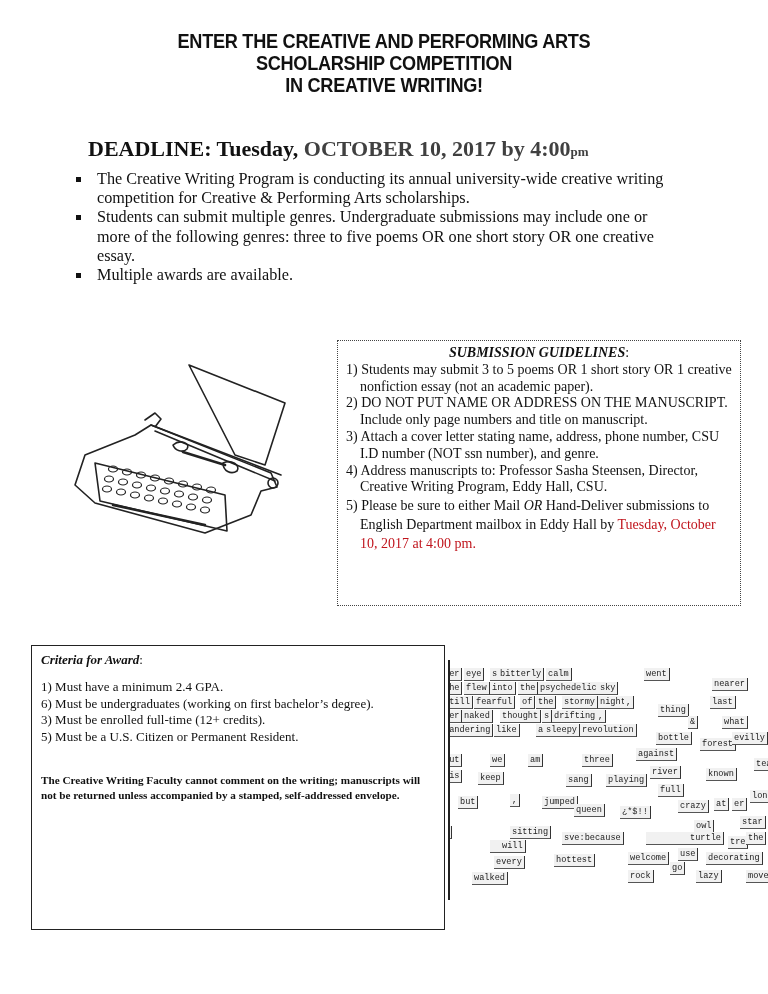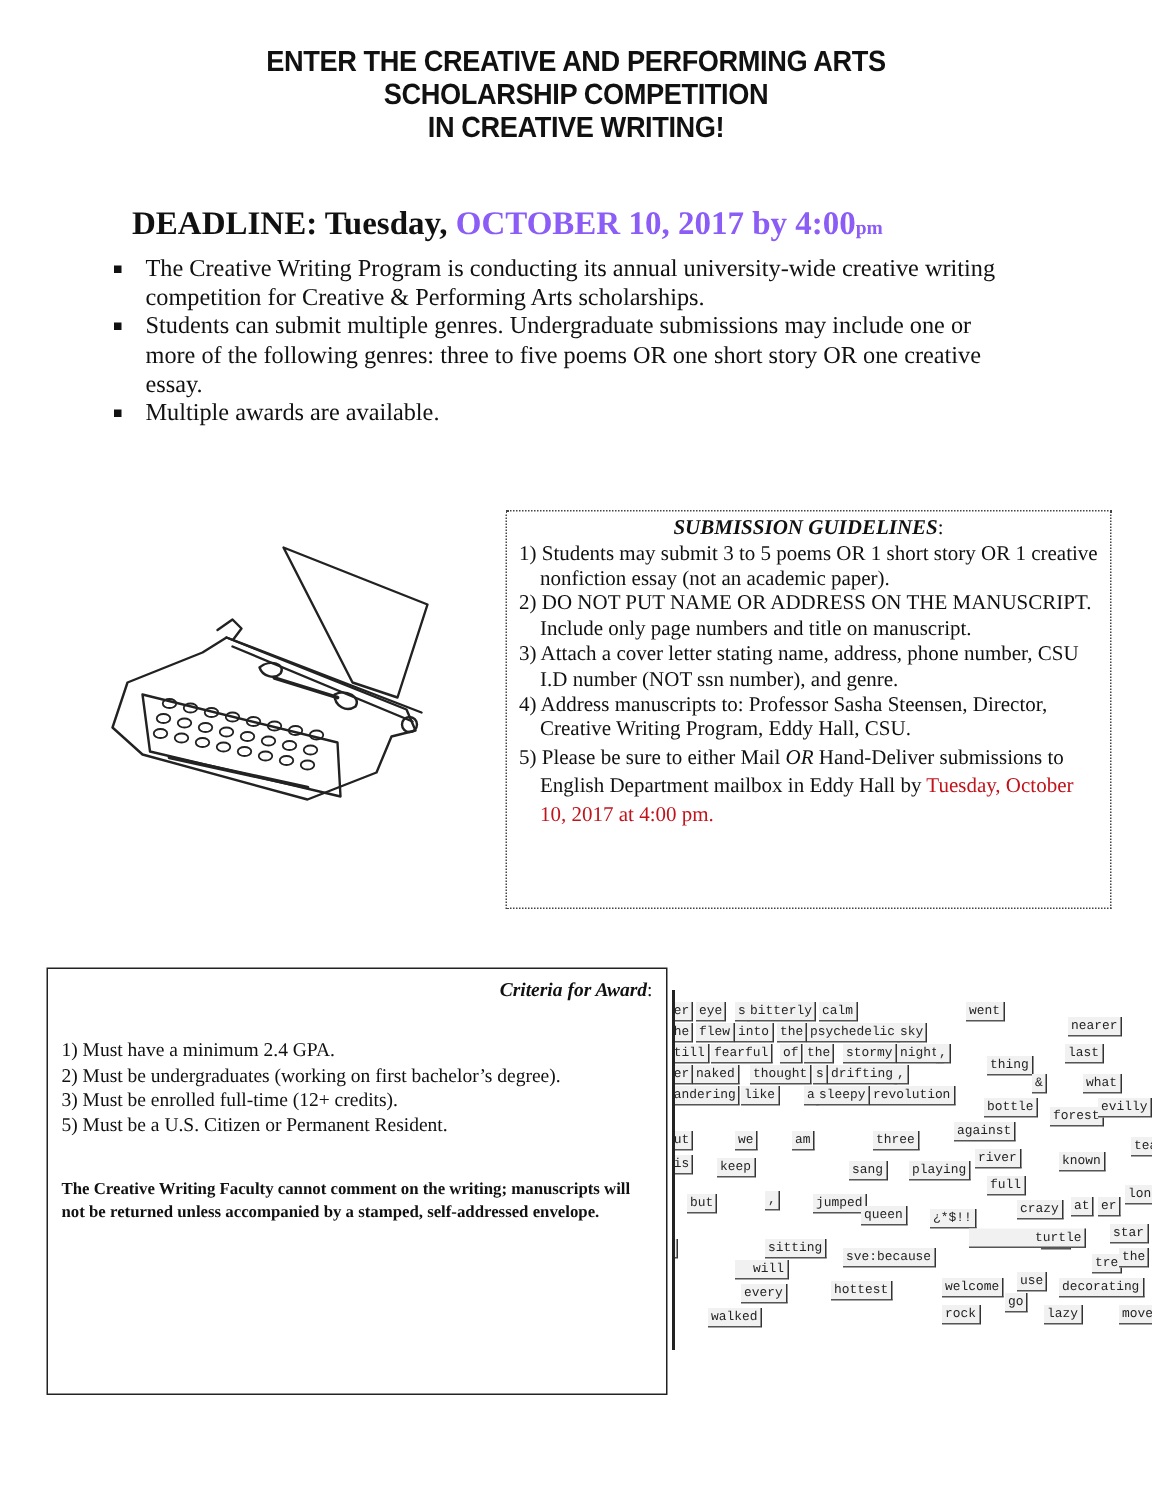--- a/index.html
+++ b/index.html
@@ -1,31 +1,31 @@
 <!DOCTYPE html>
 <html><head>
 <meta charset="utf-8">
 <style>
   html, body { margin: 0; padding: 0; background: #ffffff; }
   body { width: 768px; height: 994px; position: relative; overflow: hidden; font-family: "Liberation Serif", serif; color: #111; }
   .title { position: absolute; left: 0; top: 30px; width: 768px; text-align: center; font-family: "Liberation Sans", sans-serif; font-weight: bold; font-size: 19.5px; line-height: 22px; letter-spacing: -0.3px; transform: scaleX(0.93); transform-origin: center; }
   .title div { white-space: nowrap; }
   .deadline { position: absolute; left: 88px; top: 136px; font-weight: bold; font-size: 22px; white-space: nowrap; }
-  .deadline .red { color: #8b5cf6; }
+  .deadline .red { color: #404040; }
   .deadline .pm { font-size: 13px; }
   ul.bullets { position: absolute; left: 76px; top: 170px; width: 600px; margin: 0; padding: 0; list-style: none; font-size: 16.2px; line-height: 19.2px; }
   ul.bullets li { position: relative; padding-left: 21px; }
   ul.bullets li .sq { position: absolute; left: 0; top: 7px; width: 5px; height: 5px; background: #111; }
   .typewriter { position: absolute; left: 55px; top: 345px; width: 240px; height: 190px; }
   .guidelines { position: absolute; left: 337px; top: 340px; width: 404px; height: 266px; border: 1.5px dotted #444; box-sizing: border-box; padding: 4px 8px 0 8px; font-size: 14px; line-height: 16.8px; }
   .guidelines .head { text-align: center; font-style: italic; font-weight: bold; }
   .guidelines .item { padding-left: 14px; text-indent: -14px; }
   .guidelines .red { color: #c0141c; }
   .criteria { position: absolute; left: 31px; top: 645px; width: 414px; height: 285px; border: 1.5px solid #222; box-sizing: border-box; padding: 6px 9px; font-size: 13px; line-height: 16.4px; }
-  .criteria .head { font-style: italic; font-weight: bold; margin-bottom: 24px; text-align: right; }
+  .criteria .head { font-style: italic; font-weight: bold; margin-bottom: 11px; }
   .criteria .item { padding-left: 14px; text-indent: -14px; }
   .criteria .note { margin-top: 28px; font-weight: bold; font-size: 11.2px; line-height: 14.6px; }
   .magnets { position: absolute; left: 448px; top: 660px; width: 320px; height: 240px; overflow: hidden; border-left: 2px solid #222; }
   .mag { position: absolute; font-family: "Liberation Mono", monospace; font-size: 8.6px; line-height: 10px; padding: 1px 2px; background: #f1f1f1; border-right: 1.5px solid #333; border-bottom: 1.5px solid #555; color: #222; white-space: nowrap; }
 </style>
 </head>
 <body>
 
 <div class="title">
   <div>ENTER THE CREATIVE AND PERFORMING ARTS</div>
@@ -90,21 +90,21 @@
   <div class="item">1) Students may submit 3 to 5 poems OR 1 short story OR 1 creative nonfiction essay (not an academic paper).</div>
   <div class="item">2) DO NOT PUT NAME OR ADDRESS ON THE MANUSCRIPT. Include only page numbers and title on manuscript.</div>
   <div class="item">3) Attach a cover letter stating name, address, phone number, CSU I.D number (NOT ssn number), and genre.</div>
   <div class="item">4) Address manuscripts to: Professor Sasha Steensen, Director, Creative Writing Program, Eddy Hall, CSU.</div>
   <div class="item" style="line-height:19px"><span>5) Please be sure to either Mail </span><i>OR</i><span> Hand-Deliver submissions to English Department mailbox in Eddy Hall  by </span><span class="red">Tuesday, October 10, 2017 at 4:00 pm.</span></div>
 </div>
 
 <div class="criteria">
   <div class="head"><span>Criteria for Award</span><span style="font-weight:normal;font-style:normal">:</span></div>
   <div class="item">1) Must have a minimum 2.4 GPA.</div>
-  <div class="item">2) Must be undergraduates (working on first bachelor’s degree).</div>
+  <div class="item">6) Must be undergraduates (working on first bachelor’s degree).</div>
   <div class="item">3) Must be enrolled full-time (12+ credits).</div>
   <div class="item">5) Must be a U.S. Citizen or Permanent Resident.</div>
   <div class="note">The Creative Writing Faculty cannot comment on the writing; manuscripts will not be returned unless accompanied by a stamped, self-addressed envelope.</div>
 </div>
 
 <div class="magnets" id="magnets">
     <span class="mag" style="left: -8px; top: 8px;">her</span>
     <span class="mag" style="left: 14px; top: 8px;">eye</span>
     <span class="mag" style="left: 40px; top: 8px;">s</span>
     <span class="mag" style="left: 48px; top: 8px;">bitterly</span>
@@ -163,21 +163,21 @@
     <span class="mag" style="left: 170px; top: 146px;">¿*$!!</span>
     <span class="mag" style="left: 228px; top: 140px;">crazy</span>
     <span class="mag" style="left: 264px; top: 138px;">at</span>
     <span class="mag" style="left: 282px; top: 138px;">er</span>
     <span class="mag" style="left: -8px; top: 166px;">k</span>
     <span class="mag" style="left: 60px; top: 166px;">sitting</span>
     <span class="mag" style="left: 244px; top: 160px;">owl</span>
     <span class="mag" style="left: 290px; top: 156px;">star</span>
     <span class="mag" style="left: 40px; top: 180px; padding-left: 12px;">will</span>
     <span class="mag" style="left: 112px; top: 172px;">sve:because</span>
-    <span class="mag" style="left: 196px; top: 159px; padding-left: 44px;">turtle</span>
+    <span class="mag" style="left: 196px; top: 172px; padding-left: 44px;">turtle</span>
     <span class="mag" style="left: 278px; top: 176px;">tre</span>
     <span class="mag" style="left: 296px; top: 172px;">the</span>
     <span class="mag" style="left: 44px; top: 196px;">every</span>
     <span class="mag" style="left: 104px; top: 194px;">hottest</span>
     <span class="mag" style="left: 178px; top: 192px;">welcome</span>
     <span class="mag" style="left: 228px; top: 188px;">use</span>
     <span class="mag" style="left: 256px; top: 192px;">decorating</span>
     <span class="mag" style="left: 22px; top: 212px;">walked</span>
     <span class="mag" style="left: 178px; top: 210px;">rock</span>
     <span class="mag" style="left: 220px; top: 202px;">go</span>

